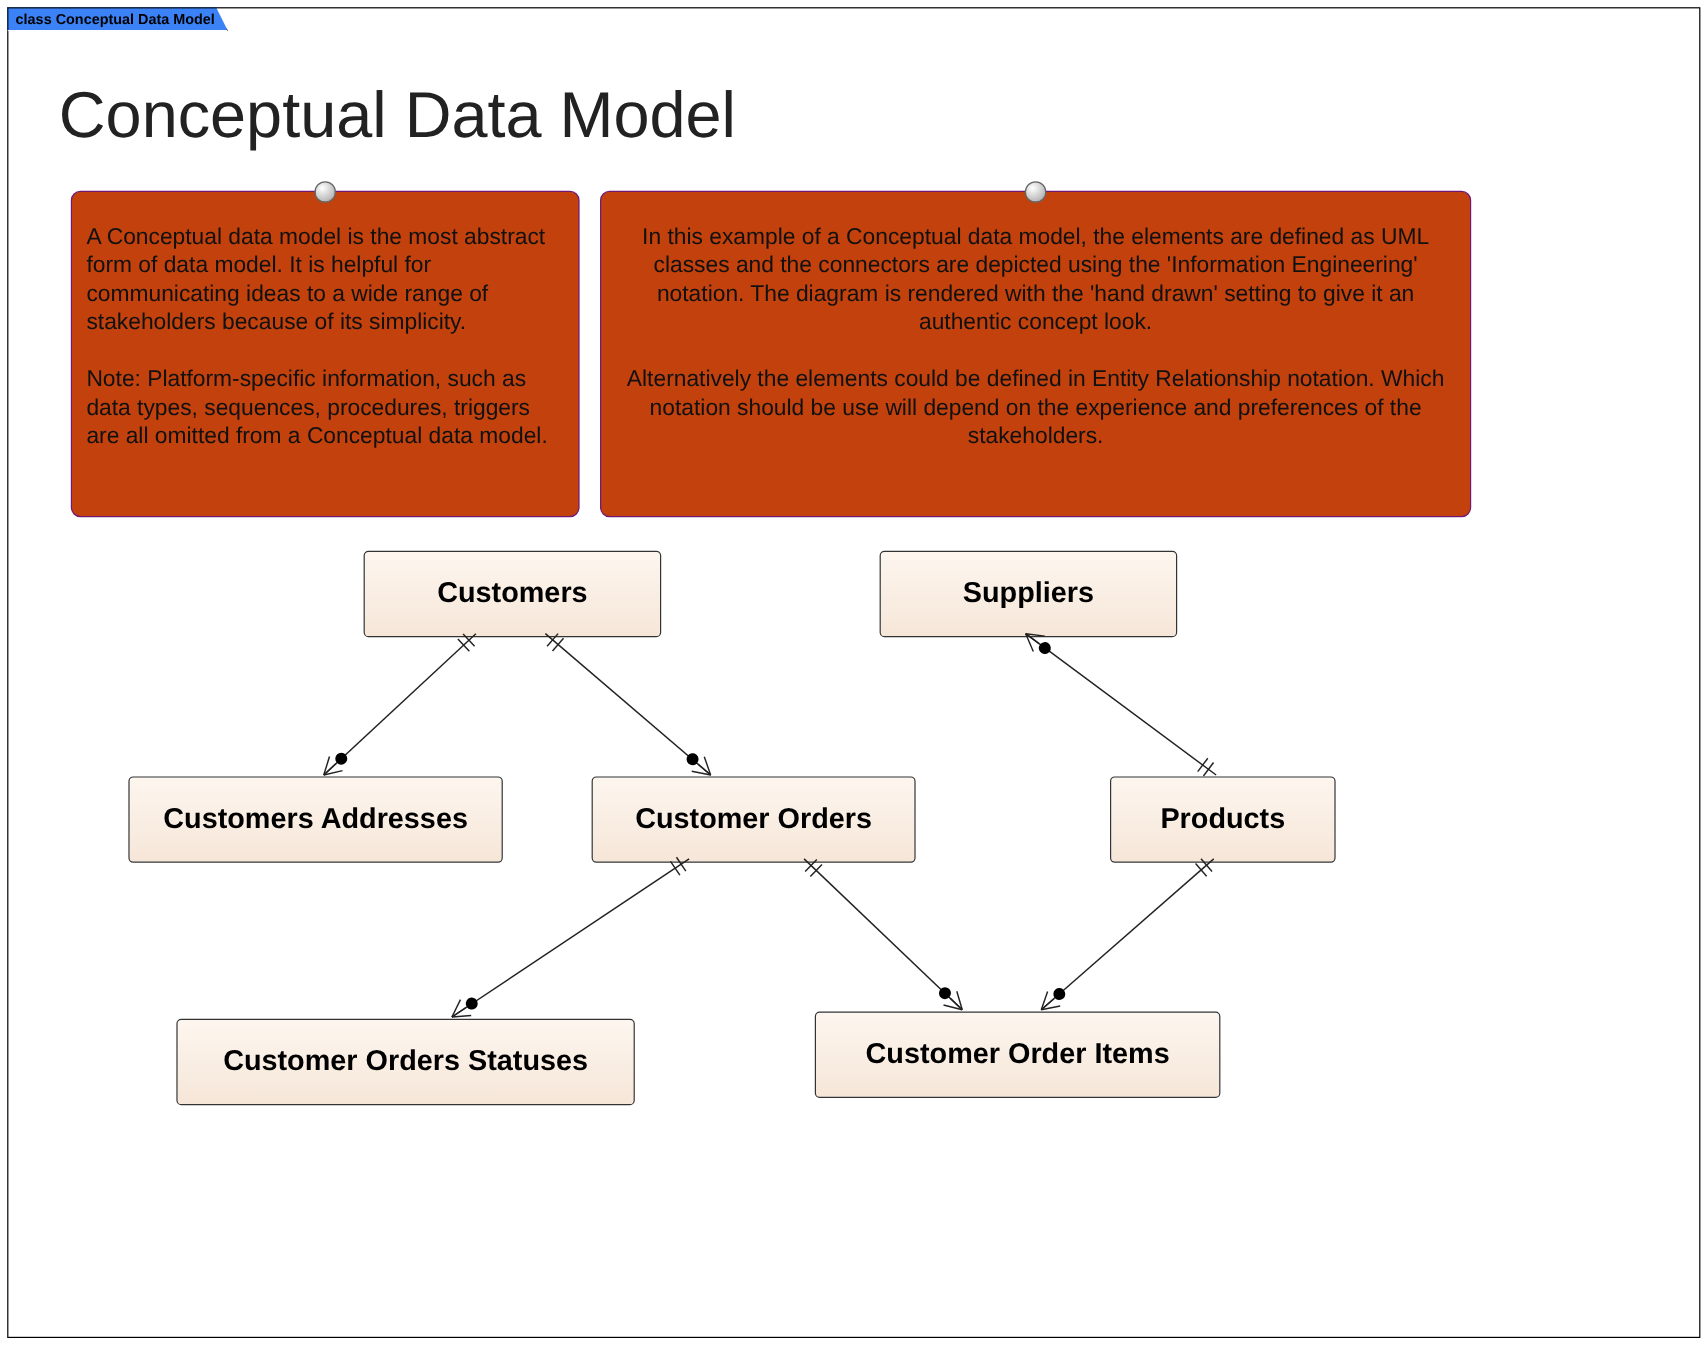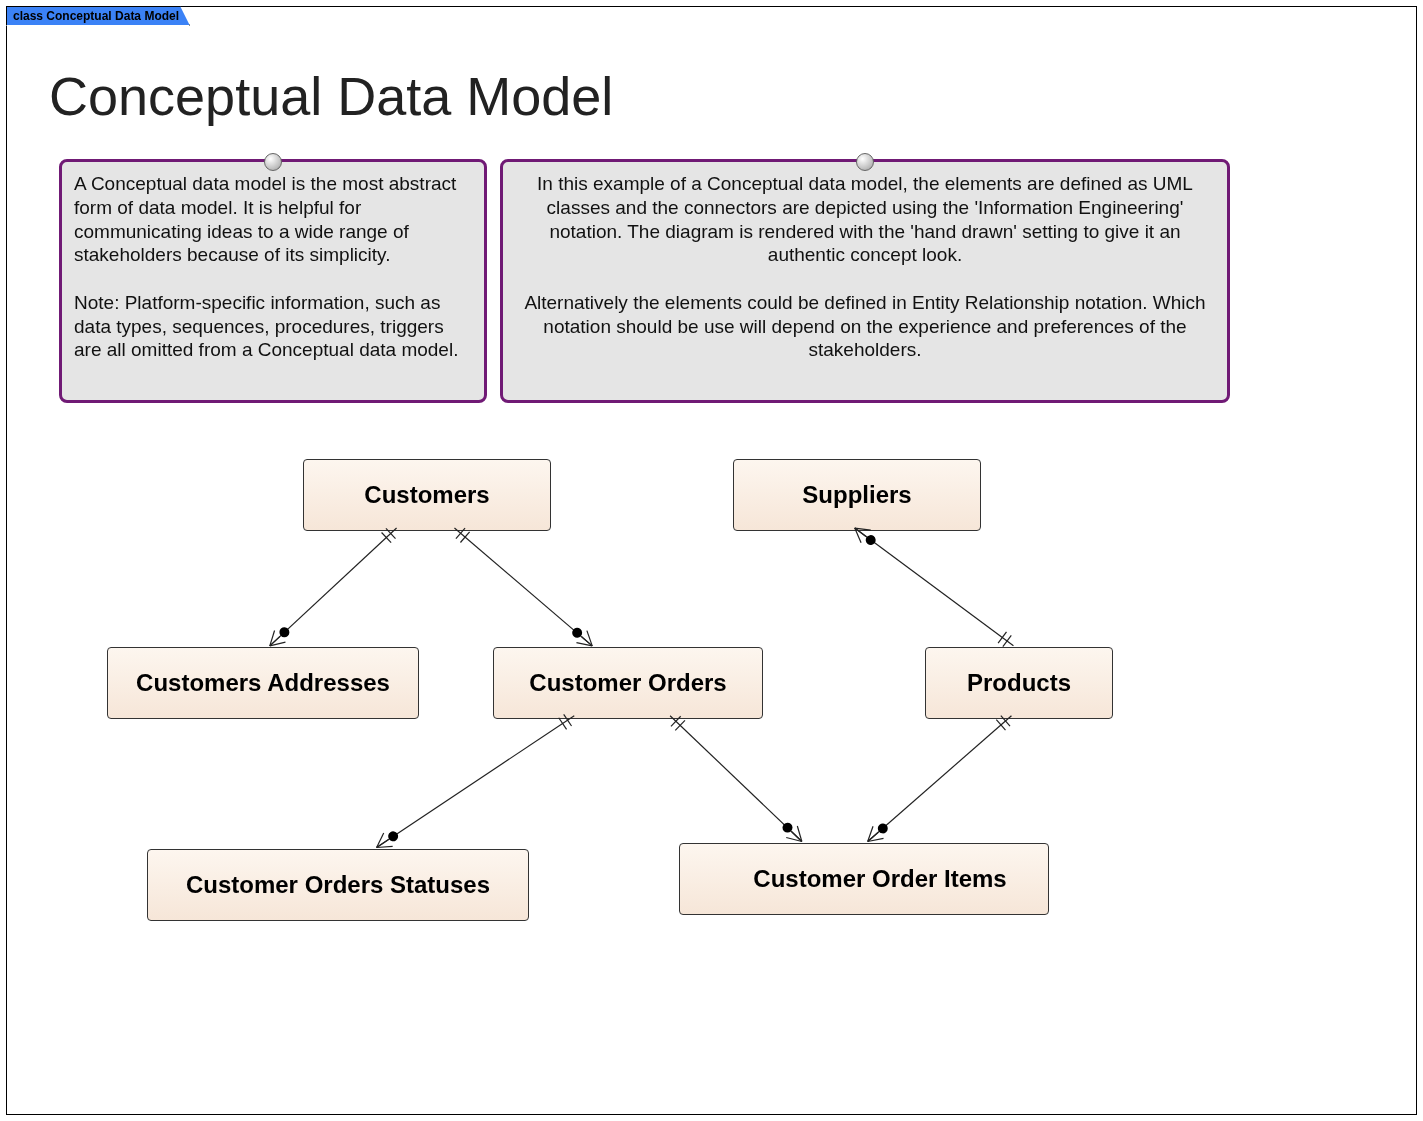--- a/index.html
+++ b/index.html
@@ -1,19 +1,19 @@
 <!DOCTYPE html>
 <html><head>
 <meta charset="utf-8">
 <style>
   html,body{margin:0;padding:0;font-family:Arial,Helvetica,sans-serif;background:#fff;}
   .frame{position:relative;margin:6px;border:1px solid #000;box-sizing:border-box;width:1411px;height:1109px;}
   .tab{position:absolute;top:-1px;left:-1px;border:1px solid #000;border-bottom:1px solid #fff;background:#3b82f6;font-size:12px;font-weight:bold;padding:2px 10px 2px 6px;clip-path:polygon(0 0,calc(100% - 10px) 0,100% 100%,0 100%);}
   .title{position:absolute;left:42px;top:58px;font-size:54px;font-weight:500;color:#222;}
-  .note{position:absolute;border:3px solid #701a75;border-radius:8px;background:#e5e5e5;font-size:19px;line-height:1.25;color:#111;padding:10px 12px;}
+  .note{position:absolute;border:1px solid #701a75;border-radius:8px;background:#c2410c;font-size:19px;line-height:1.25;color:#111;padding:26px 12px;}
   .note .pin{position:absolute;top:-9px;left:50%;transform:translateX(-50%);width:16px;height:16px;border:1px solid #666;border-radius:50%;background:radial-gradient(circle at 35% 30%,#fff,#bbb 70%,#888);}
   .entity{position:absolute;border:1px solid #333;border-radius:4px;background:linear-gradient(#fdf6ef,#f6e6d8);text-align:right;display:flex;align-items:center;justify-content:center;font-weight:bold;font-size:24px;color:#000;}
   svg.connectors{position:absolute;left:0;top:0;width:100%;height:100%;pointer-events:none;}
   svg.connectors path, svg.connectors line{stroke:#222;stroke-width:1.2;fill:none;}
 </style>
 </head>
 <body>
 
 <div class="frame">
   <div class="tab">class Conceptual Data Model</div>
@@ -46,21 +46,21 @@
   <div class="entity" style="left:486px;top:640px;width:268px;height:70px;">
       <span>Customer Orders</span>
     </div>
   <div class="entity" style="left:918px;top:640px;width:186px;height:70px;">
       <span>Products</span>
     </div>
 
   <div class="entity" style="left:140px;top:842px;width:380px;height:70px;">
       <span>Customer Orders Statuses</span>
     </div>
-  <div class="entity" style="left:672px;top:836px;width:336px;height:70px;padding-left:32px;">
+  <div class="entity" style="left:672px;top:836px;width:336px;height:70px;">
       <span>Customer Order Items</span>
     </div>
 
   <svg class="connectors" viewBox="0 0 1411 1109">
 
     <line x1="390" y1="522" x2="263" y2="640"></line>
 
     <g transform="translate(390,522) rotate(47)">
       <line x1="-7" y1="8" x2="7" y2="8"></line>
         <line x1="-7" y1="14" x2="7" y2="14"></line>

